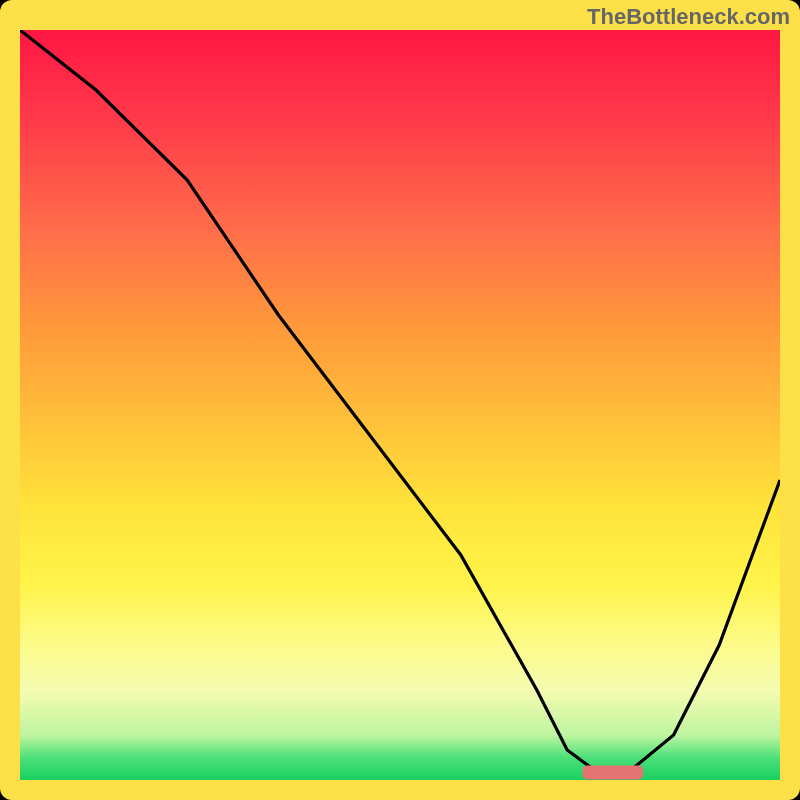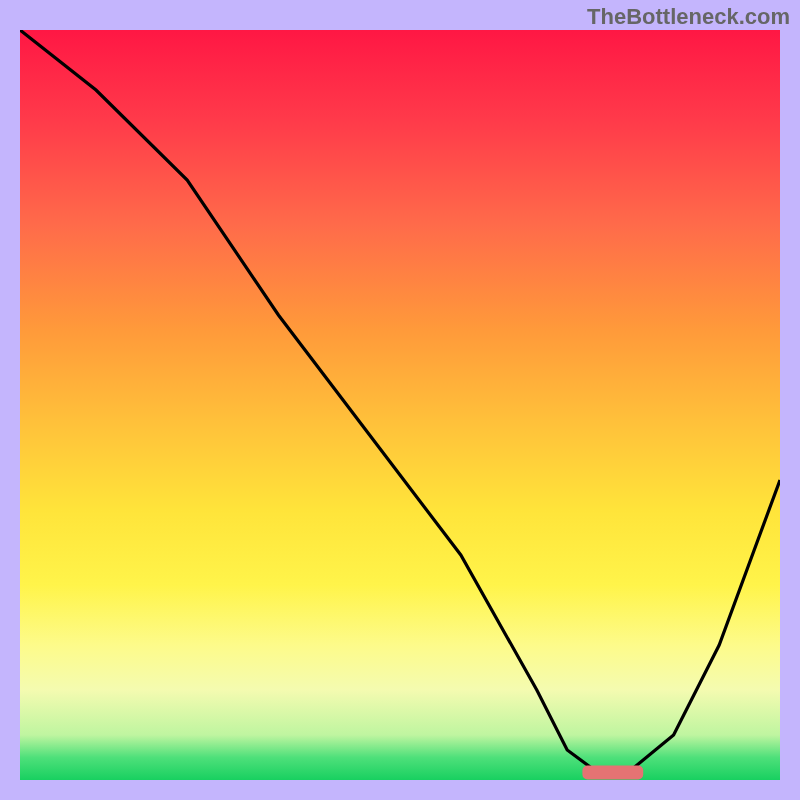--- a/index.html
+++ b/index.html
@@ -8,21 +8,22 @@
     width: 800px;
     height: 800px;
     background: #000;
     overflow: hidden;
     font-family: Arial, Helvetica, sans-serif;
   }
   .frame {
     position: relative;
     width: 800px;
     height: 800px;
-    background: #c4b5fd;
+    background: #fde047;
+    border-radius: 12px;
   }
   .watermark {
     position: absolute;
     top: 4px;
     right: 10px;
     color: #666;
     font-size: 22px;
     font-weight: 600;
     z-index: 10;
   }

